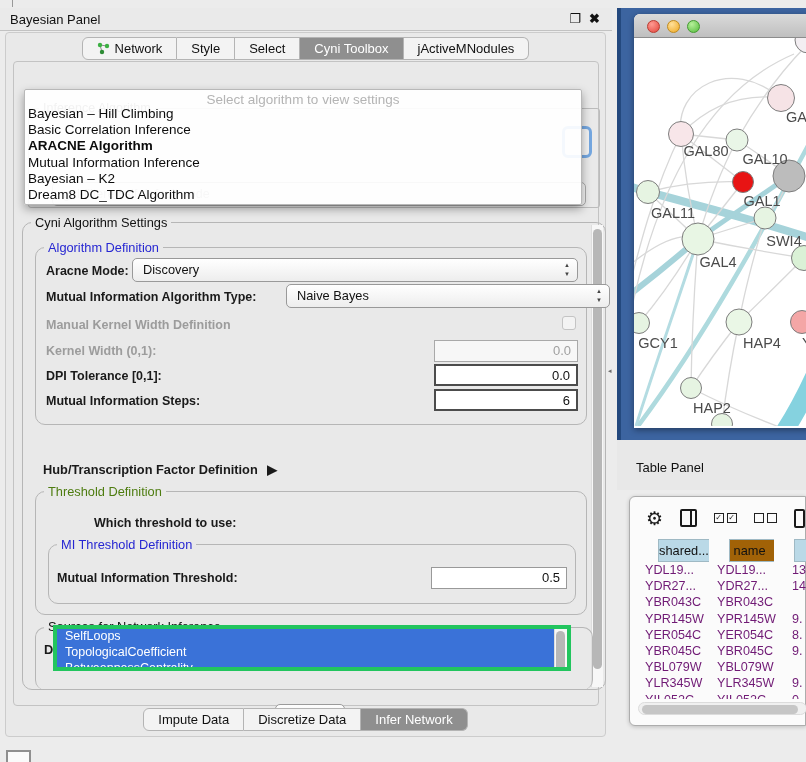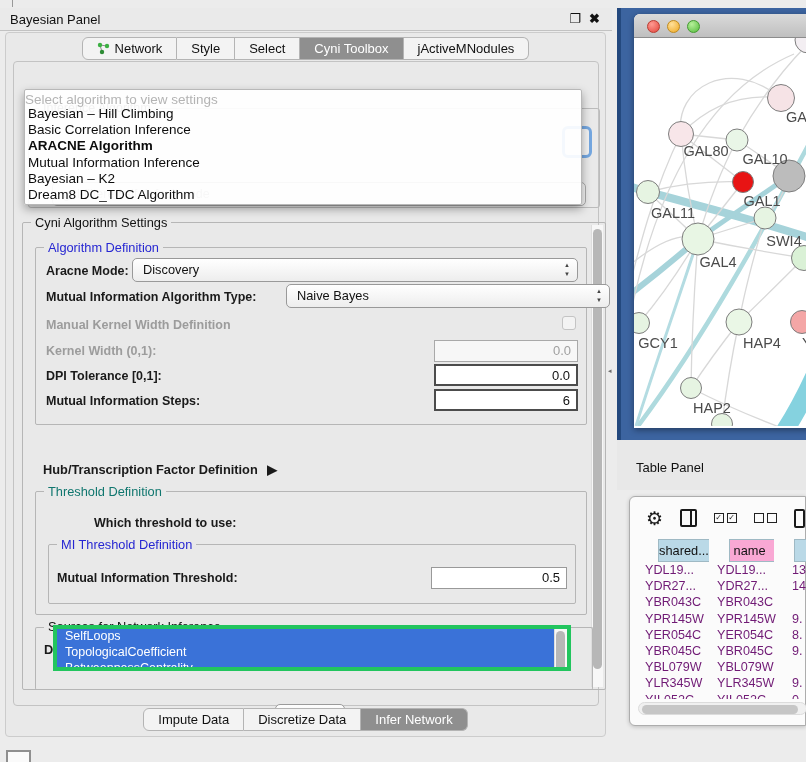--- a/index.html
+++ b/index.html
@@ -23,29 +23,29 @@
 
   
   .ghost-group { position:absolute; left:14px; top:46px; width:572px; height:100px; border:1px solid #bbb; border-radius:3px; }
   .ghost-label { position:absolute; left:10px; top:-8px; background:#e9e9e9; padding:0 4px; font-size:12.5px; color:#555; }
   .ghost-combo { position:absolute; left:38px; top:120px; width:534px; height:24px; border:1px solid #aaa; border-radius:5px; background:#f2f2f2; font-size:12.5px; color:#9a9a9a; line-height:22px; padding-left:10px; }
   .ghost-ring { position:absolute; left:548px; top:64px; width:30px; height:32px; border:3px solid #74a7e0; border-radius:6px; background:#f2f2f2; }
 
   
   .dropdown { position:absolute; left:18px; top:56px; width:558px; height:116px; background:rgba(255,255,255,0.92);
               border:1px solid #b8b8b8; border-radius:2px; box-shadow:0 4px 10px rgba(0,0,0,0.35); z-index:30; }
-  .dd-placeholder { color:#b4b4b4; font-size:13.5px; padding-top:2px; height:16px; }
+  .dd-placeholder { text-align:center; color:#b4b4b4; font-size:13.5px; padding-top:2px; height:16px; }
   .dd-item { font-size:13.5px; color:#0c0c0c; height:16.2px; line-height:16.2px; padding-left:3px; white-space:nowrap; }
   .dd-item.bold { font-weight:bold; }
 
   
-  .group { position:absolute; border:1px solid #b6b6b6; border-radius:2px; }
+  .group { position:absolute; border:1px solid #b6b6b6; border-radius:10px; }
   .group-label { position:absolute; top:-8px; left:8px; background:#e9e9e9; padding:0 4px; font-size:12.8px; color:#111; white-space:nowrap; }
   .lbl-blue { color:#2626d2; }
-  .lbl-green { color:#0f766e; }
+  .lbl-green { color:#4d7c0f; }
 
   .row-label { position:absolute; font-size:12.5px; font-weight:bold; color:#1a1a1a; white-space:nowrap; }
   .row-label.dis { color:#9c9c9c; }
 
   .combo { position:absolute; height:24px; background:linear-gradient(#ffffff,#ededed); border:1px solid #999;
            border-radius:5px; font-size:12.8px; color:#111; line-height:22px; padding-left:10px; }
   .spinner { position:absolute; right:7px; top:2px; display:flex; flex-direction:column; font-size:6px; color:#444; line-height:9px; }
 
   .field { position:absolute; height:22px; background:#fff; font-size:13px; color:#111; text-align:right; padding:0 6px; line-height:20px; }
   .field.dark { border:2px solid #4c4c4c; }
@@ -352,21 +352,21 @@
       <span class="cb-pair">
         <span class="mini-cb"></span>
         <span class="mini-cb"></span>
       </span>
       <span class="icon-cut"></span>
     </div>
 
     <div class="tbl">
       <div class="tbl-head">
         <div class="th" style="width:72px; background:#bad9e7;">shared...</div>
-        <div class="th" style="width:75px; background:#f9a8d4; text-align:right; padding-right:8px;">name</div>
+        <div class="th" style="width:75px; background:#a16207; text-align:right; padding-right:8px;">name</div>
         <div class="th" style="width:24px; background:#bad9e7;"></div>
       </div>
       <div class="tbl-rows">
         <div class="tr">
             <div class="td" style="width:72px">YDL19...</div>
             <div class="td" style="width:75px">YDL19...</div>
             <div class="td" style="width:22px">13</div>
           </div>
         <div class="tr">
             <div class="td" style="width:72px">YDR27...</div>

